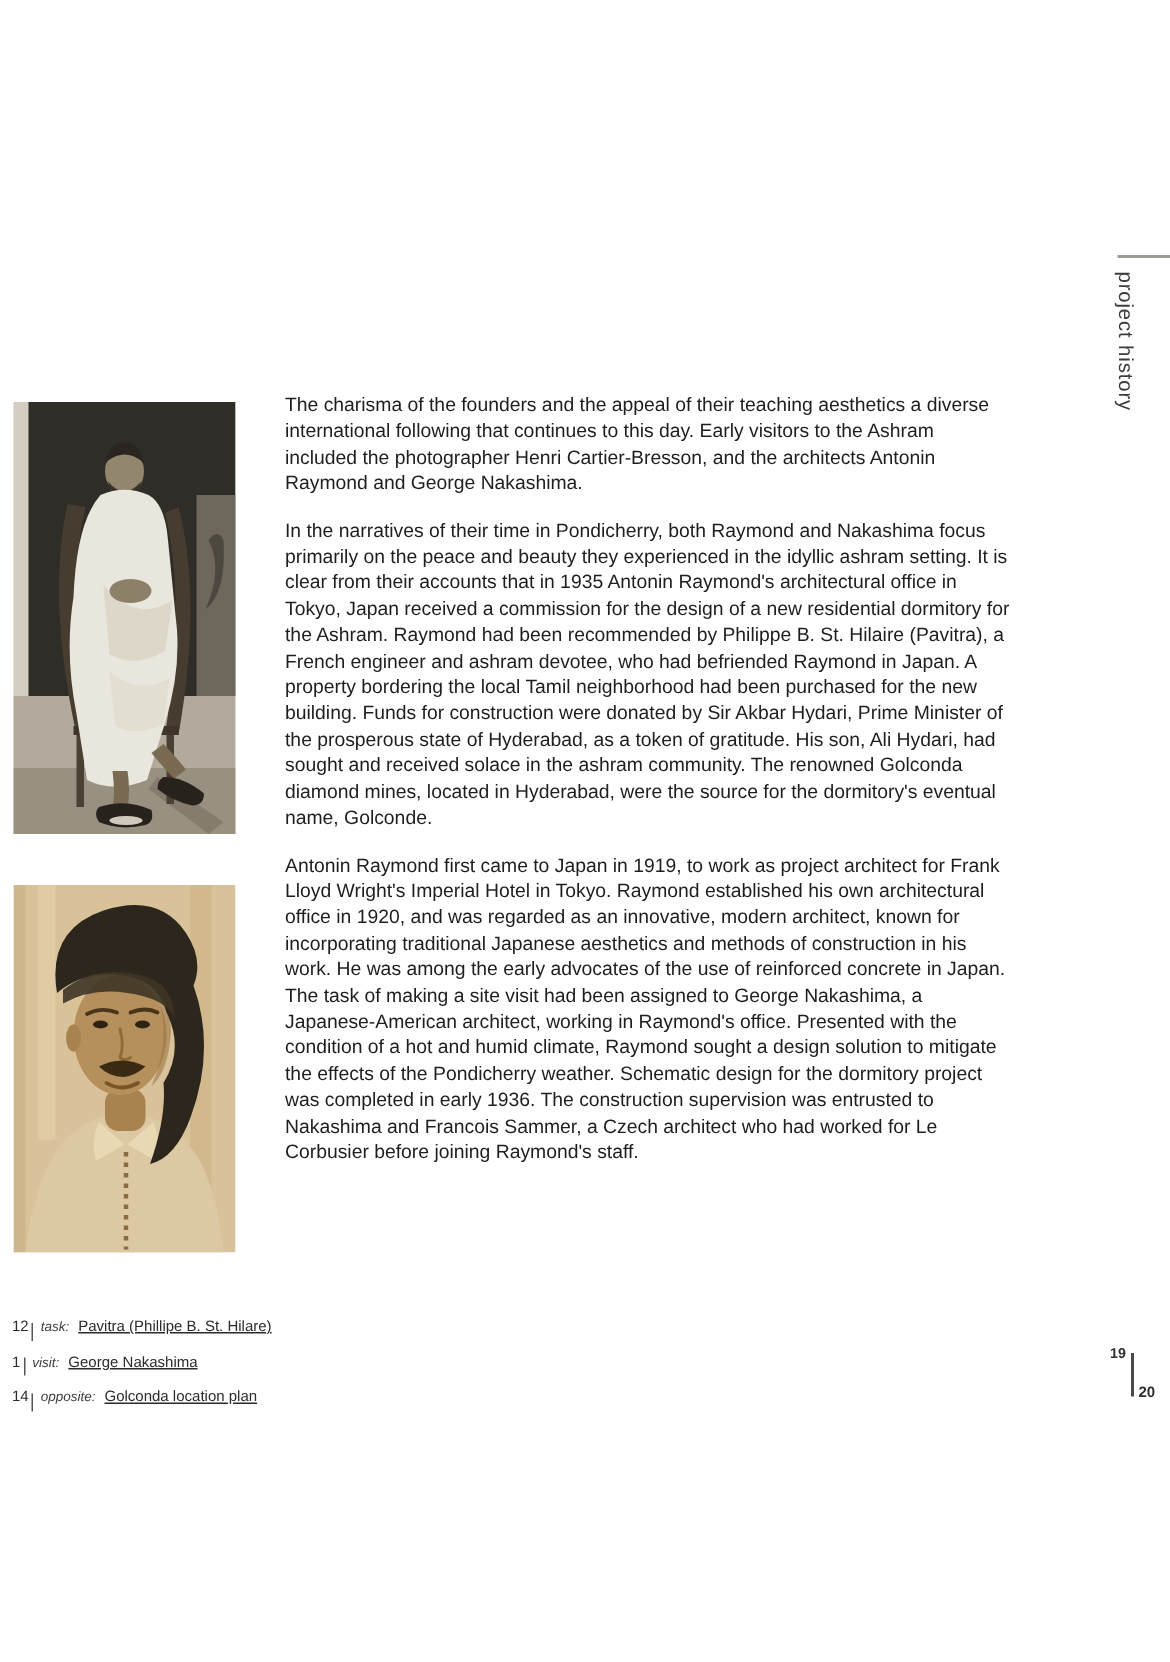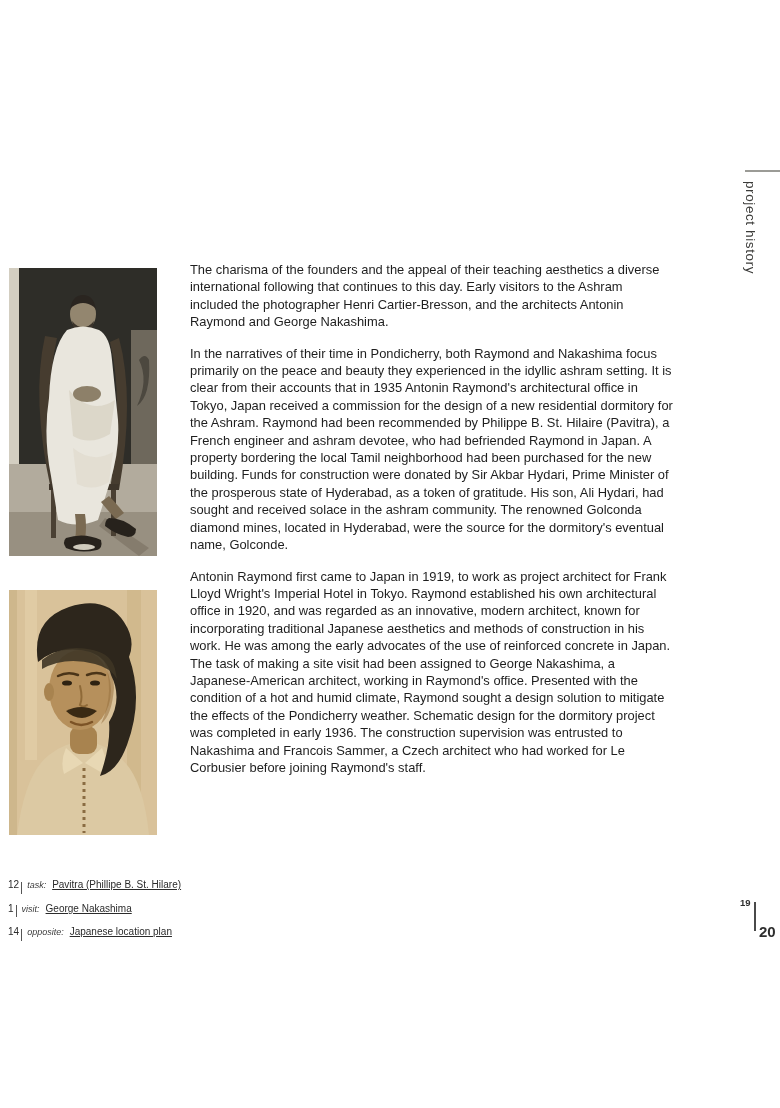--- a/index.html
+++ b/index.html
@@ -51,21 +51,21 @@
     background:#555; margin:0 5px 0 2px;
     align-self:center; transform:translateY(2px);
   }
   .cap-pos { font-style:italic; font-size:9px; color:#3d3d3d; margin-right:6px; }
   .cap-text { font-size:10px; color:#2b2b2b;text-decoration:underline; }
 
   
   .folio { position:absolute; left:737px; top:894px; width:42px; height:50px; }
   .folio-left  { position:absolute; left:3px;  top:3px;  font-size:9.5px; font-weight:bold; color:#2e2e2e; }
   .folio-rule  { position:absolute; left:17px; top:8px;  width:1.5px; height:29px; background:#4a4a4a; }
-  .folio-right { position:absolute; left:22px; top:29px; font-size:15px; font-weight:bold; color:#2e2e2e; }
+  .folio-right { position:absolute; left:22px; top:29px; font-size:10px; font-weight:bold; color:#2e2e2e; }
 </style>
 </head>
 <body>
 
 <div class="page">
 
   <div class="section-rule"></div>
   <div class="section-label">project history</div>
 
   <figure class="photo photo-1">
@@ -163,21 +163,21 @@
     <div class="caption">
       <span class="cap-num">1</span>
       <span class="cap-bar"></span>
       <span class="cap-pos">visit:</span>
       <span class="cap-text">George Nakashima</span>
     </div>
     <div class="caption">
       <span class="cap-num">14</span>
       <span class="cap-bar"></span>
       <span class="cap-pos">opposite:</span>
-      <span class="cap-text">Japanese location plan</span>
+      <span class="cap-text">Golconda location plan</span>
     </div>
   </div>
 
   <div class="folio">
     <span class="folio-left">19</span>
     <span class="folio-rule"></span>
     <span class="folio-right">20</span>
   </div>
 
 </div>

